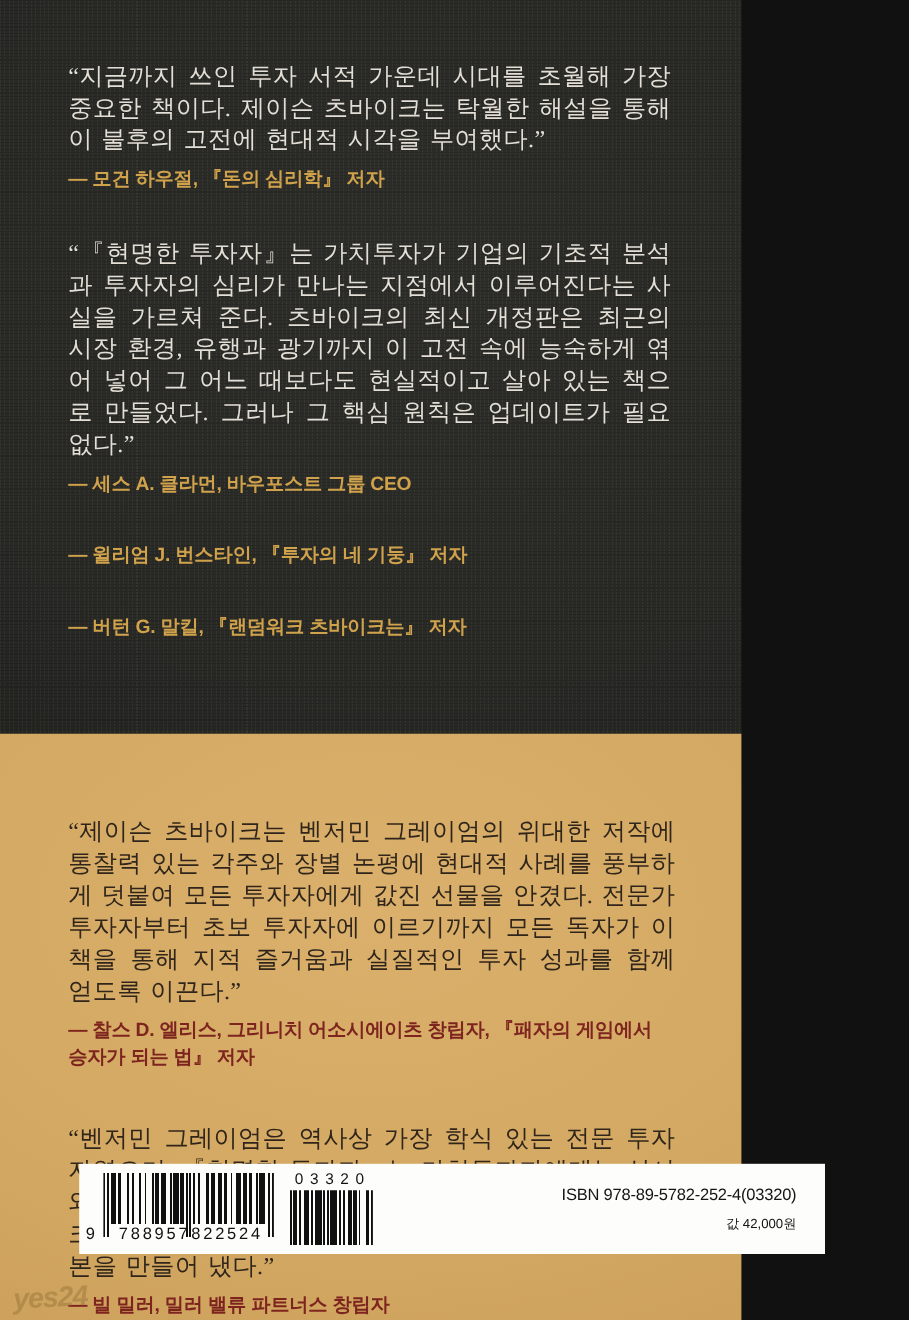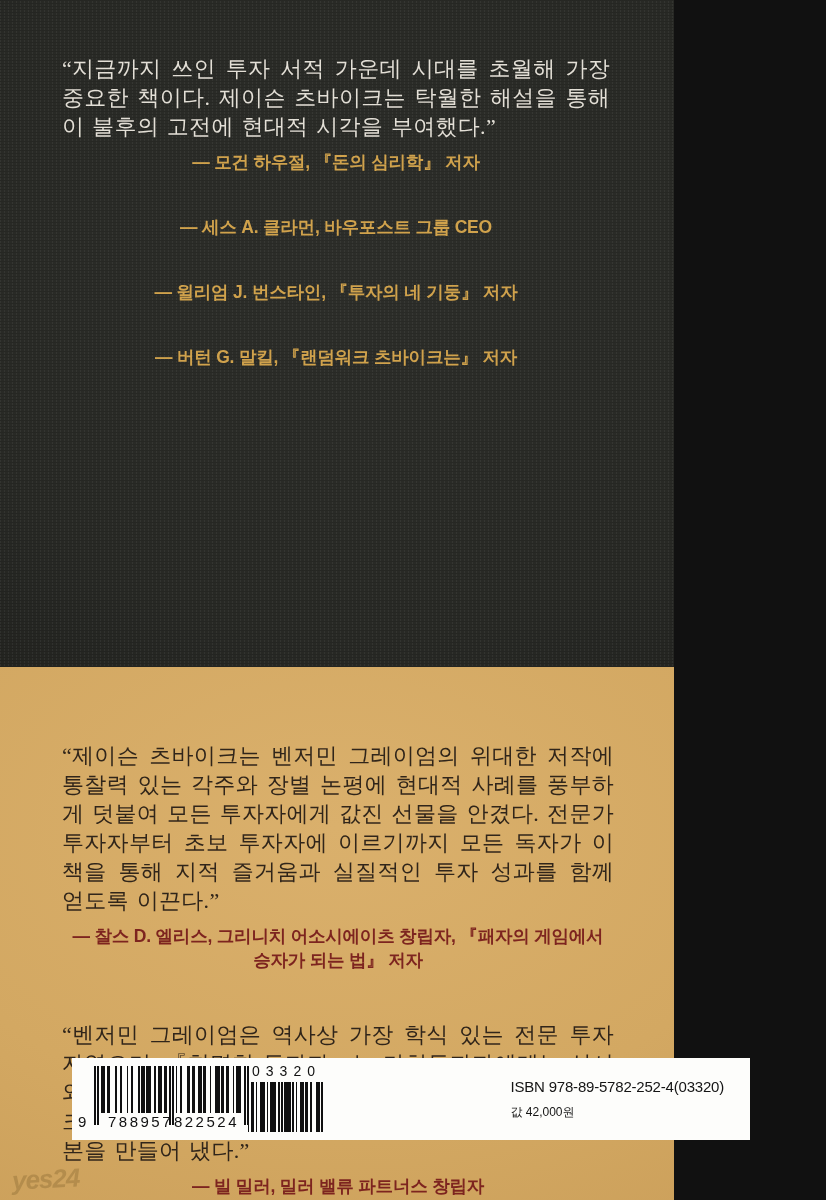--- a/index.html
+++ b/index.html
@@ -24,47 +24,47 @@
   
   .qblock{margin:0 0 41px 0;position:relative;z-index:1;}
   .qtext{
     margin:0;font-family:"Liberation Serif","DejaVu Serif",serif;
     font-size:22px;line-height:29px;letter-spacing:.3px;word-spacing:2px;
     text-align:justify;
   }
   .section-dark .qtext{color:#e3dfd6;text-shadow:0 0 1px rgba(0,0,0,.4);}
   .section-tan  .qtext{color:#30251a;margin-top:48px;}
   .qattr{
-    margin:9px 0 0 0;text-align:center;font-weight:bold;
+    margin:9px 0 0 0;text-align:left;font-weight:bold;
     font-size:17.5px;line-height:24px;letter-spacing:-.2px;
   }
   .section-dark .qattr{color:#d0a24c;}
   .section-tan  .qattr{color:#7d241f;}
 
   
   .barcode-strip{
     position:absolute;left:72px;top:1058px;width:678px;height:82px;
     background:#fdfdfb;z-index:2;
   }
   .ean13{position:absolute;left:22px;top:8px;width:155px;height:66px;}
   .ean13 svg{display:block;}
   .ean-digits{
     position:absolute;left:0;top:47px;width:155px;box-sizing:border-box;
     display:flex;justify-content:space-between;padding:0 10px 0 14px;
     font-size:15px;line-height:18px;letter-spacing:2.5px;color:#111;
   }
   .ean-digits .lead{position:absolute;left:-16px;letter-spacing:0;}
-  .addon{position:absolute;left:174px;top:6px;width:78px;}
+  .addon{position:absolute;left:190px;top:6px;width:78px;}
   .addon-label{
     text-align:center;font-size:14px;line-height:14px;letter-spacing:6px;
     color:#111;margin:0 0 4px 3px;
   }
   .addon svg{display:block;}
   .isbn-block{
-    position:absolute;right:26px;top:20px;color:#141414;
+    position:absolute;right:26px;top:20px;text-align:right;color:#141414;
   }
   .isbn-line{font-size:15px;line-height:18px;letter-spacing:-.2px;margin:0;}
   .price-line{font-size:12px;line-height:19px;margin:7px 0 0 0;}
 
   
   .watermark{
     position:absolute;left:12px;top:1164px;z-index:3;
     font-style:italic;font-weight:bold;font-size:26px;letter-spacing:-1px;
     color:rgba(146,113,56,.45);transform:rotate(-3deg);
   }
@@ -73,20 +73,21 @@
 <body>
 
 <div class="cover">
 
   <div class="section-dark">
     <figure class="qblock">
       <blockquote class="qtext">“지금까지 쓰인 투자 서적 가운데 시대를 초월해 가장 중요한 책이다. 제이슨 츠바이크는 탁월한 해설을 통해 이 불후의 고전에 현대적 시각을 부여했다.”</blockquote>
       <figcaption class="qattr">— 모건 하우절, 『돈의 심리학』 저자</figcaption>
     </figure>
     <figure class="qblock">
+      <blockquote class="qtext">“『현명한 투자자』는 가치투자가 기업의 기초적 분석과 투자자의 심리가 만나는 지점에서 이루어진다는 사실을 가르쳐 준다. 츠바이크의 최신 개정판은 최근의 시장 환경, 유행과 광기까지 이 고전 속에 능숙하게 엮어 넣어 그 어느 때보다도 현실적이고 살아 있는 책으로 만들었다. 그러나 그 핵심 원칙은 업데이트가 필요 없다.”</blockquote>
       <figcaption class="qattr">— 세스 A. 클라먼, 바우포스트 그룹 CEO</figcaption>
     </figure>
     <figure class="qblock">
       <figcaption class="qattr">— 윌리엄 J. 번스타인, 『투자의 네 기둥』 저자</figcaption>
     </figure>
     <figure class="qblock">
       <figcaption class="qattr">— 버턴 G. 말킬, 『랜덤워크 츠바이크는』 저자</figcaption>
     </figure>
   </div>
 

